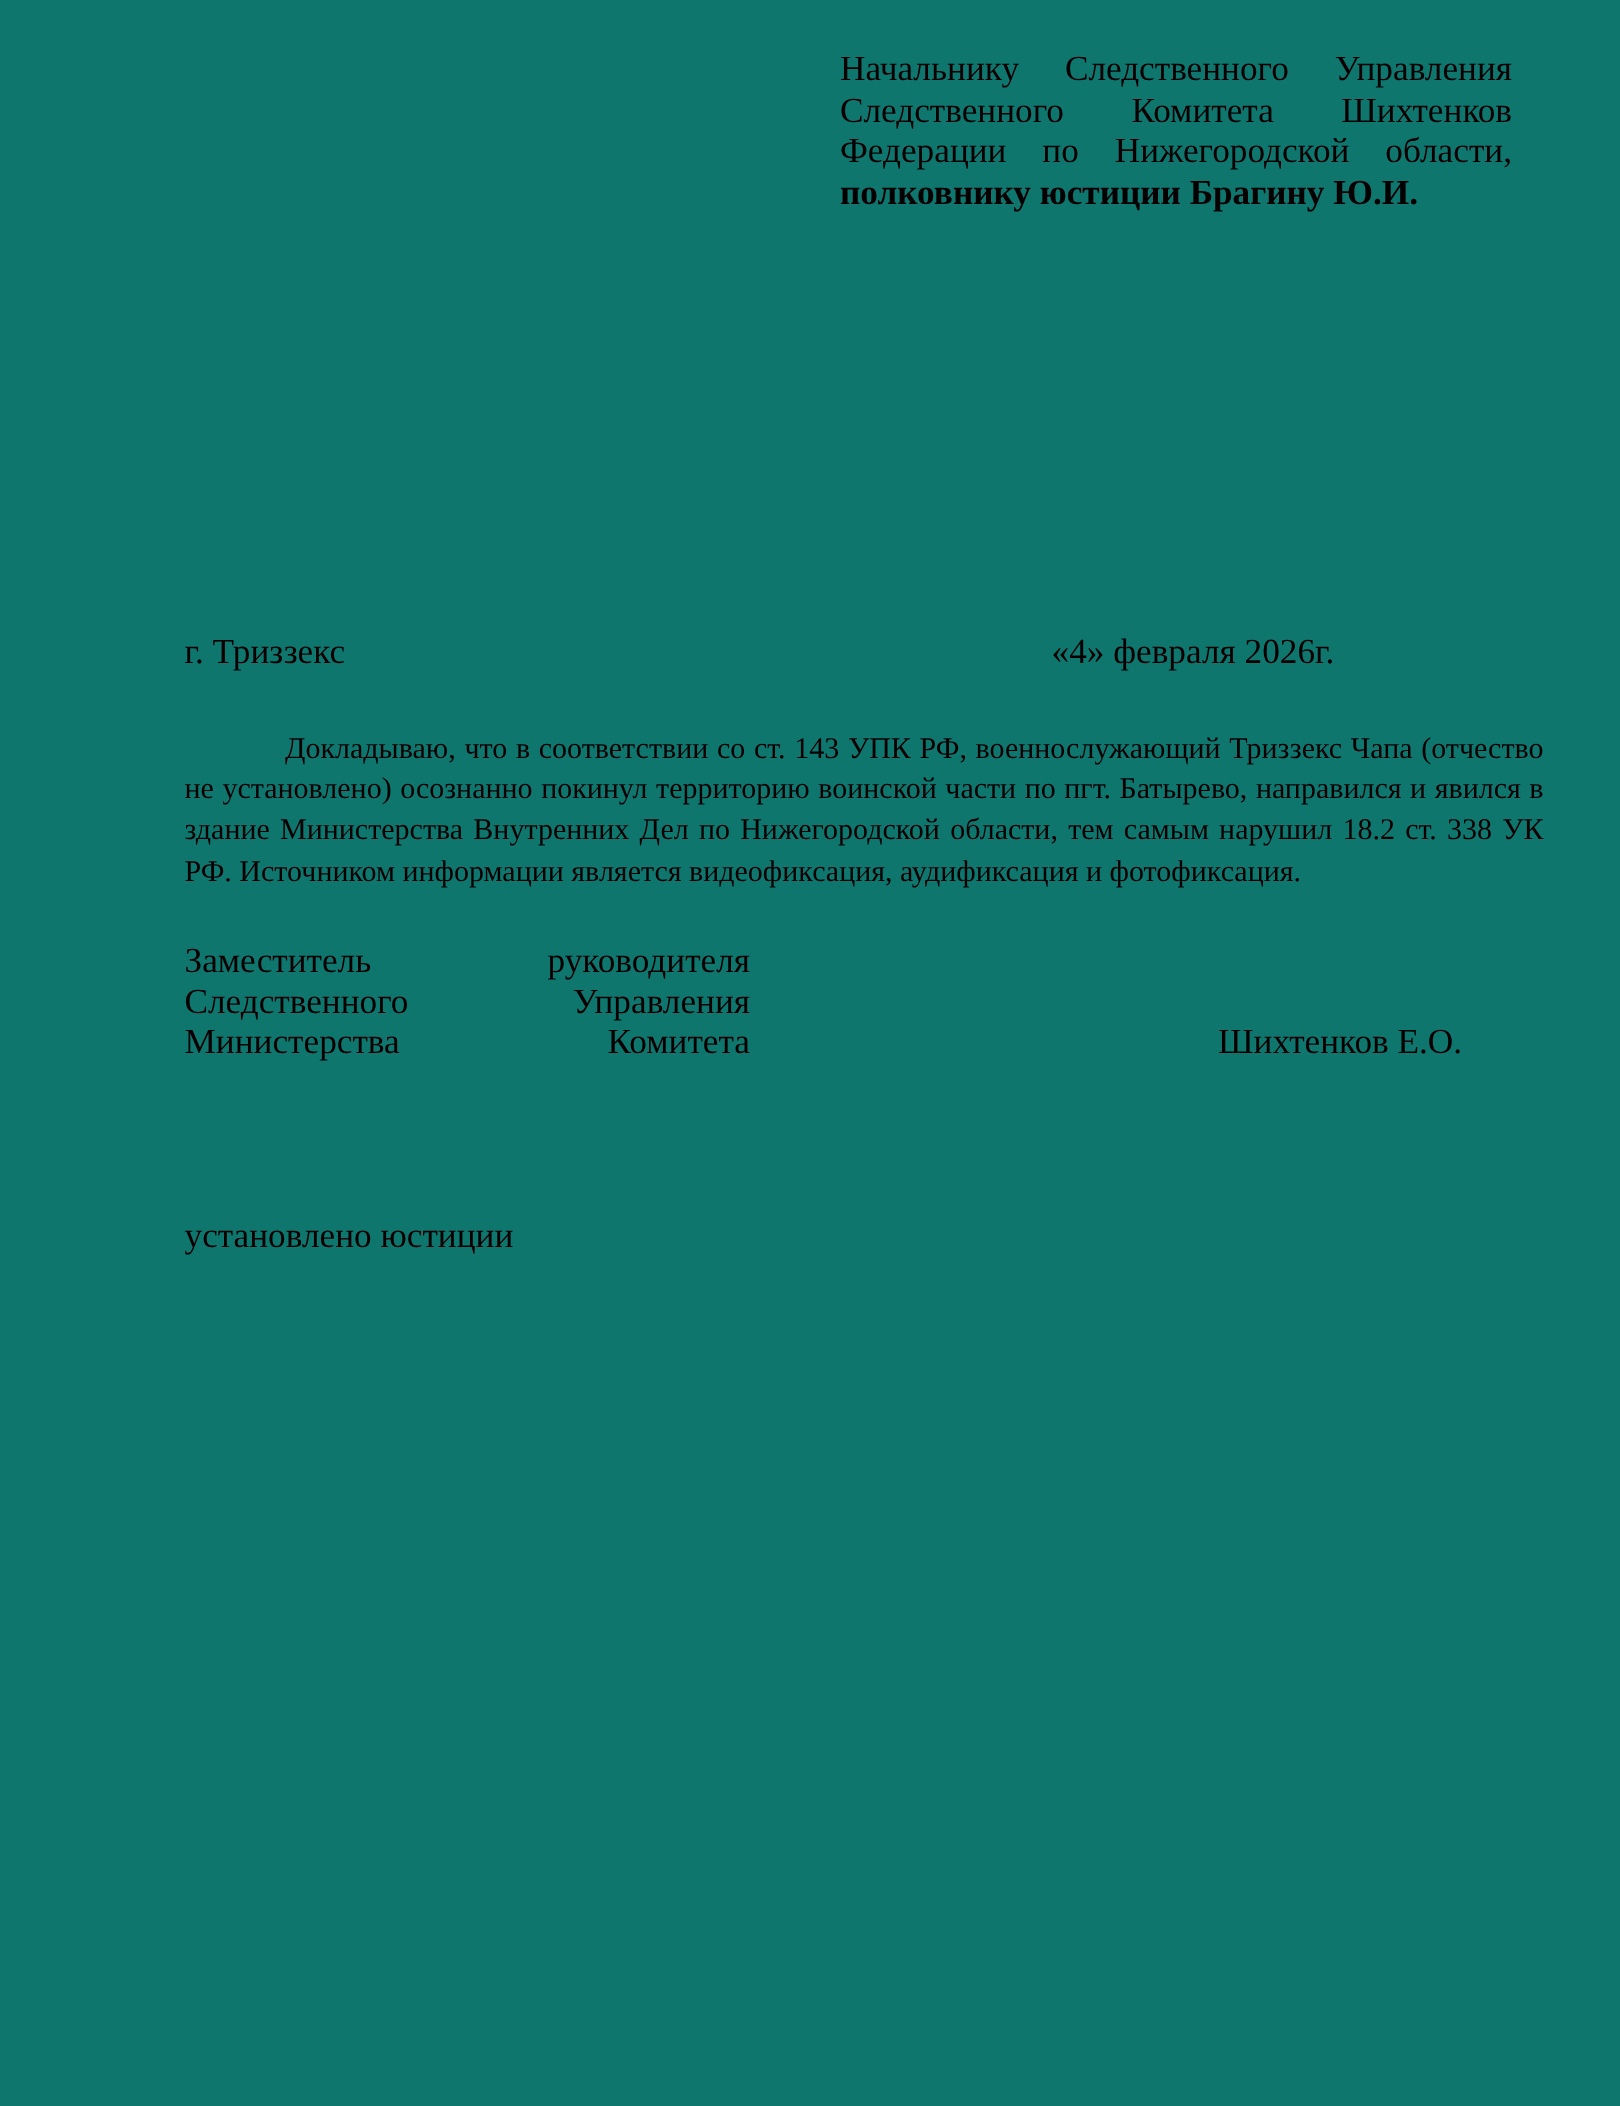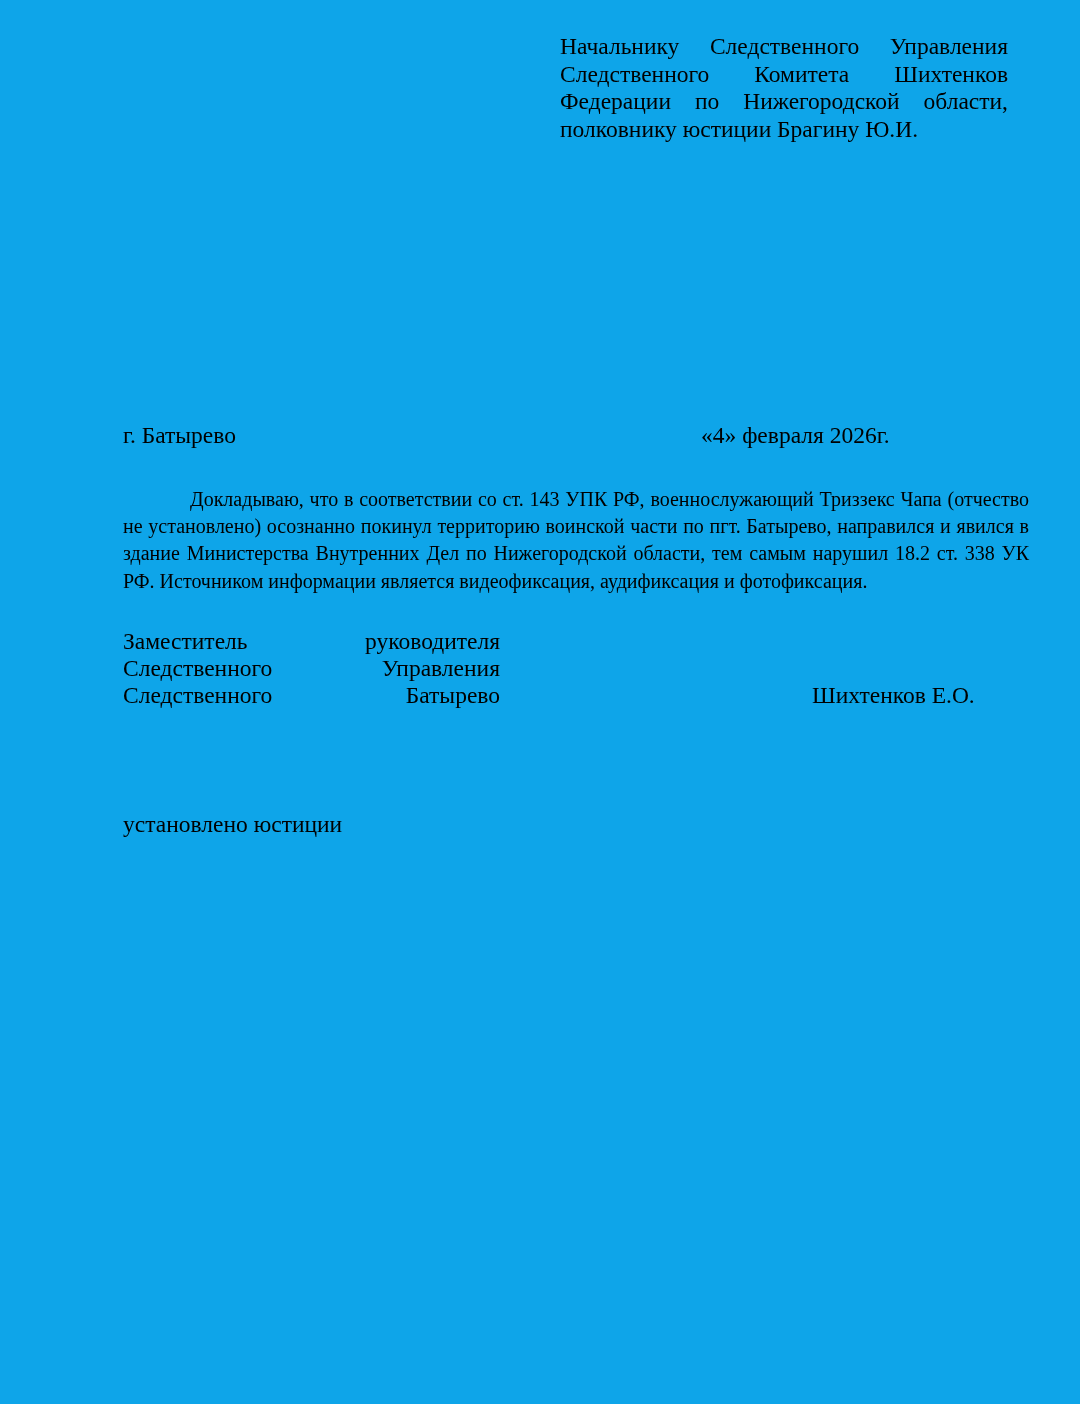--- a/index.html
+++ b/index.html
@@ -4,21 +4,21 @@
 <style>
   html, body {
     margin: 0;
     padding: 0;
     background: #ffffff;
   }
   .page {
     position: relative;
     width: 1080px;
     height: 1404px;
-    background: #0ea5e9;
+    background: #0f766e;
     font-family: "Liberation Serif", "DejaVu Serif", serif;
     color: #000000;
     overflow: hidden;
   }
 
   
   .addressee {
     position: absolute;
     left: 560px;
     top: 33px;
@@ -28,20 +28,21 @@
     font-size: 23.5px;
     line-height: 27.5px;
   }
   .addressee .ln {
     display: block;
     text-align: justify;
     text-align-last: justify;
   }
   .addressee .ln.last {
     text-align-last: left;
+    font-weight: bold;
   }
 
   
   .title-block {
     position: absolute;
     left: 123px;
     top: 312px;
     width: 905px;
     text-align: center;
   }
@@ -138,30 +139,30 @@
 
   <div class="addressee">
     <span class="ln">Начальнику Следственного Управления</span>
     <span class="ln">Следственного Комитета Шихтенков</span>
     <span class="ln">Федерации по Нижегородской области,</span>
     <span class="ln last">полковнику юстиции Брагину Ю.И.</span>
   </div>
 
 
   <div class="place-date">
-    <span class="city">г. Батырево</span>
+    <span class="city">г. Триззекс</span>
     <span class="date">«4» февраля 2026г.</span>
   </div>
 
   <div class="body-text">Докладываю, что в соответствии со ст. 143 УПК РФ, военнослужающий Триззекс Чапа (отчество не установлено) осознанно покинул территорию воинской части по пгт. Батырево, направился и явился в здание Министерства Внутренних Дел по Нижегородской области, тем самым нарушил 18.2 ст. 338 УК РФ. Источником информации является видеофиксация, аудификсация и фотофиксация.</div>
 
   <div class="sig-area">
     <div class="sig-title">
       <span class="ln">Заместитель руководителя</span>
       <span class="ln">Следственного Управления</span>
-      <span class="ln">Следственного Батырево</span>
+      <span class="ln">Министерства Комитета</span>
     </div>
     <div class="sig-name">Шихтенков Е.О.</div>
   </div>
 
   <div class="sig-rank">установлено юстиции</div>
 
 </div>
 
 </body></html>

